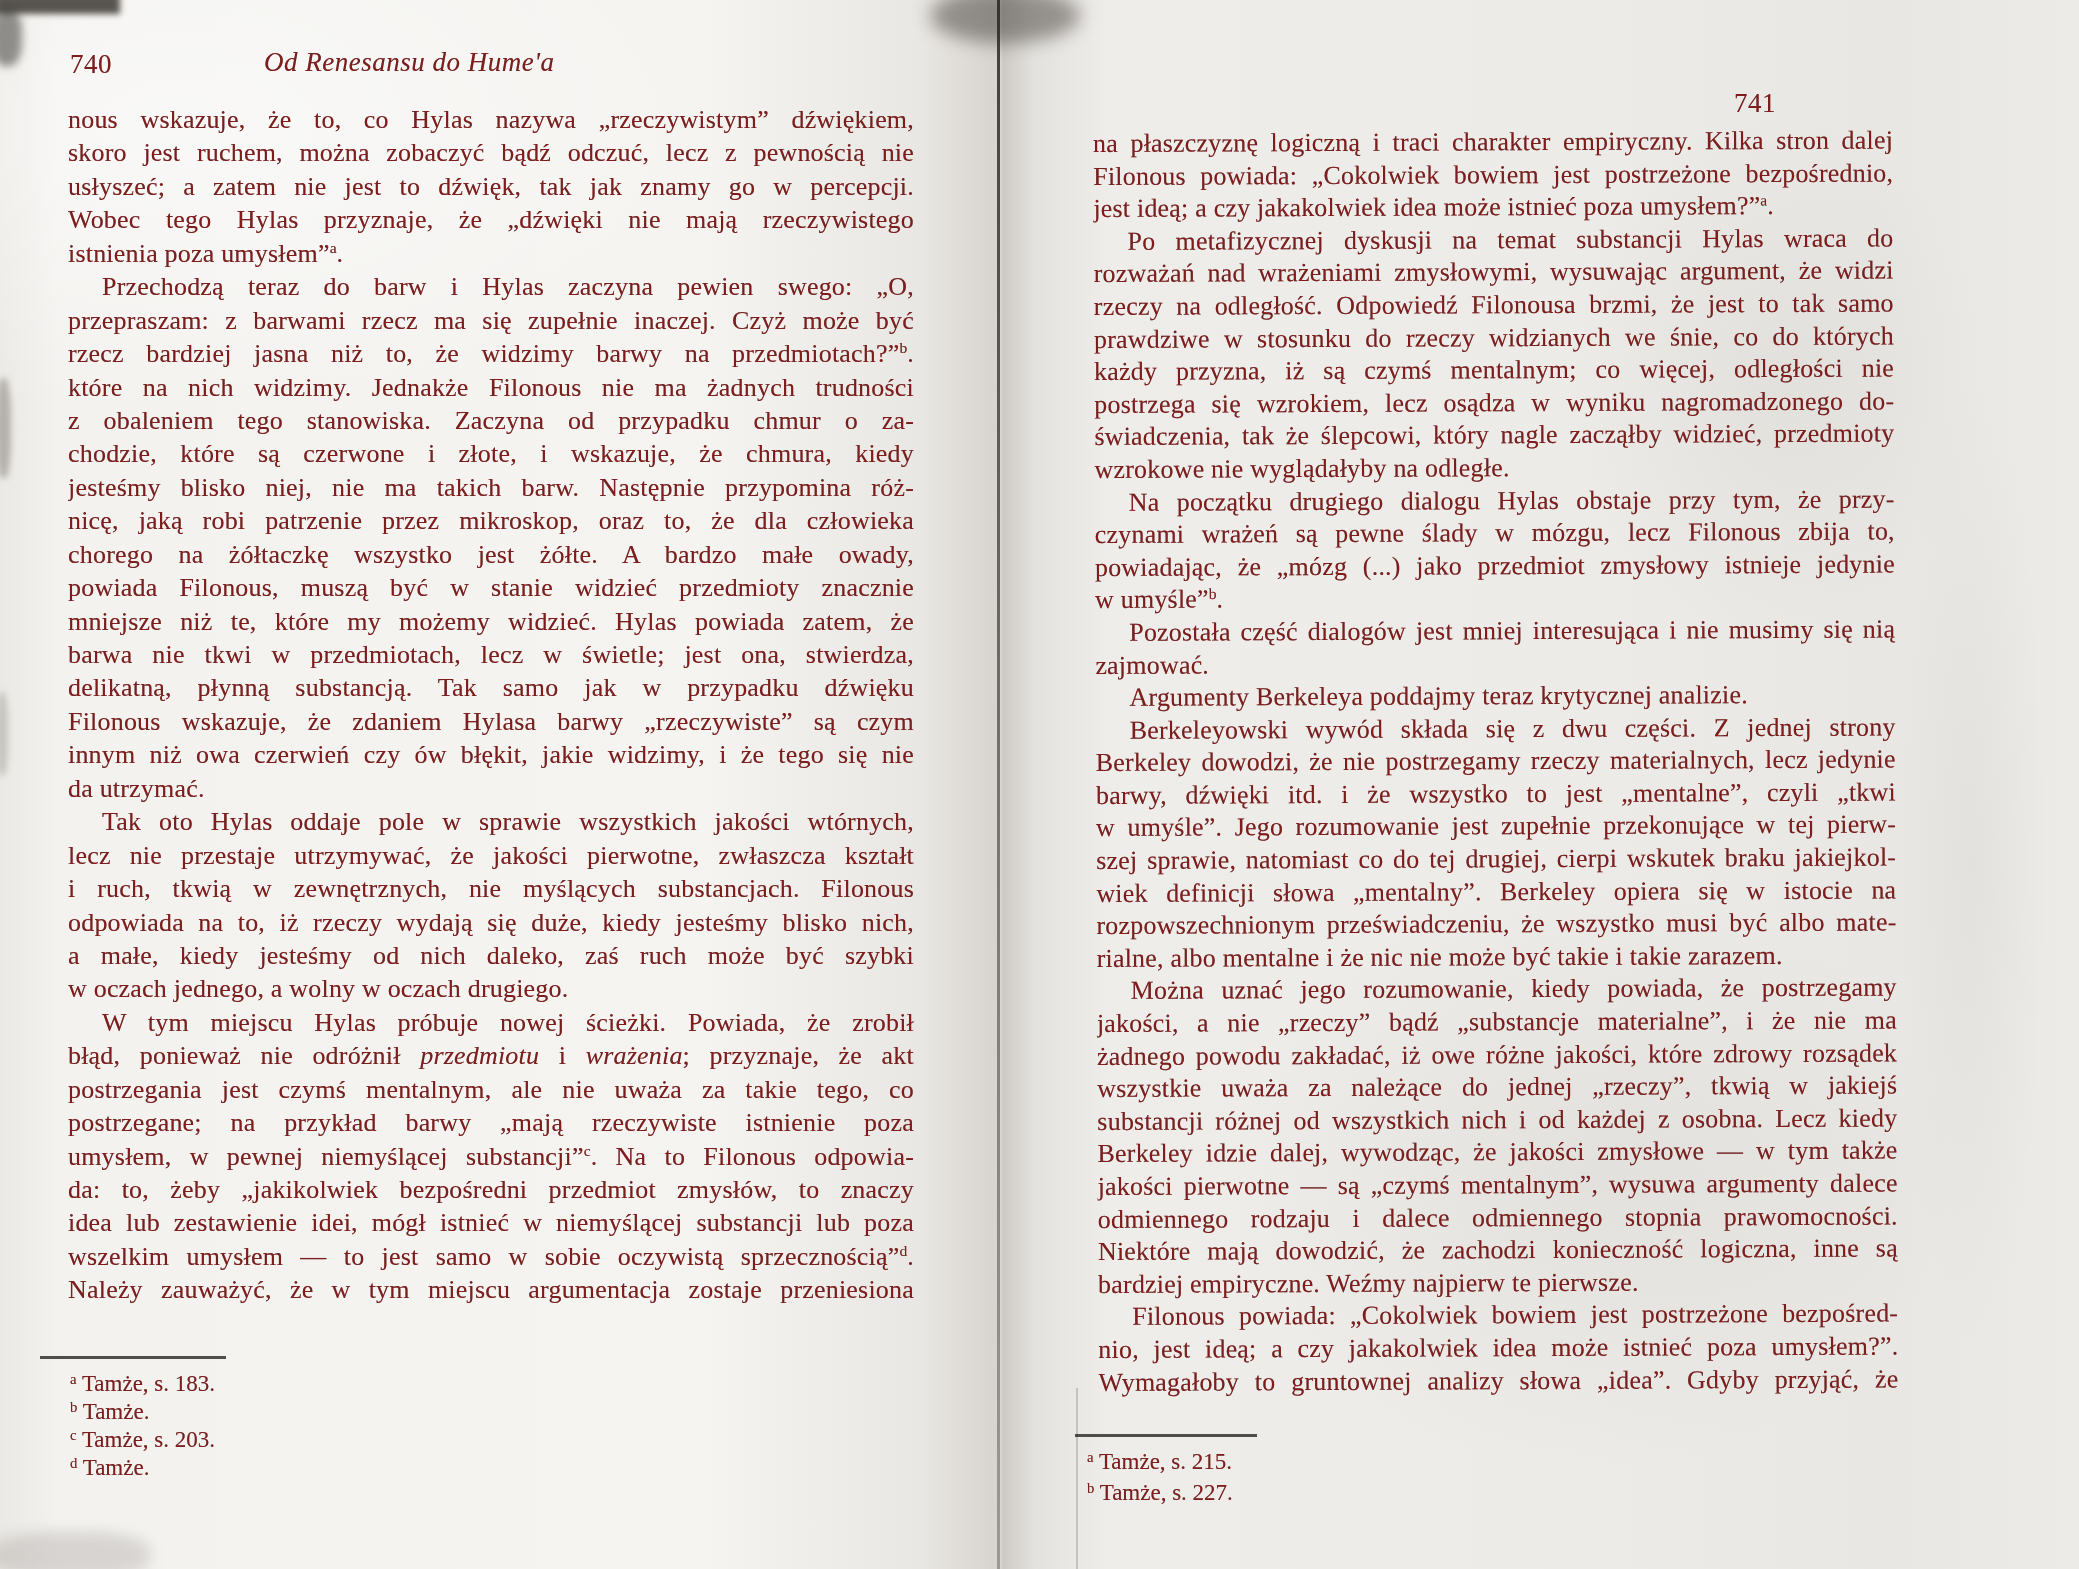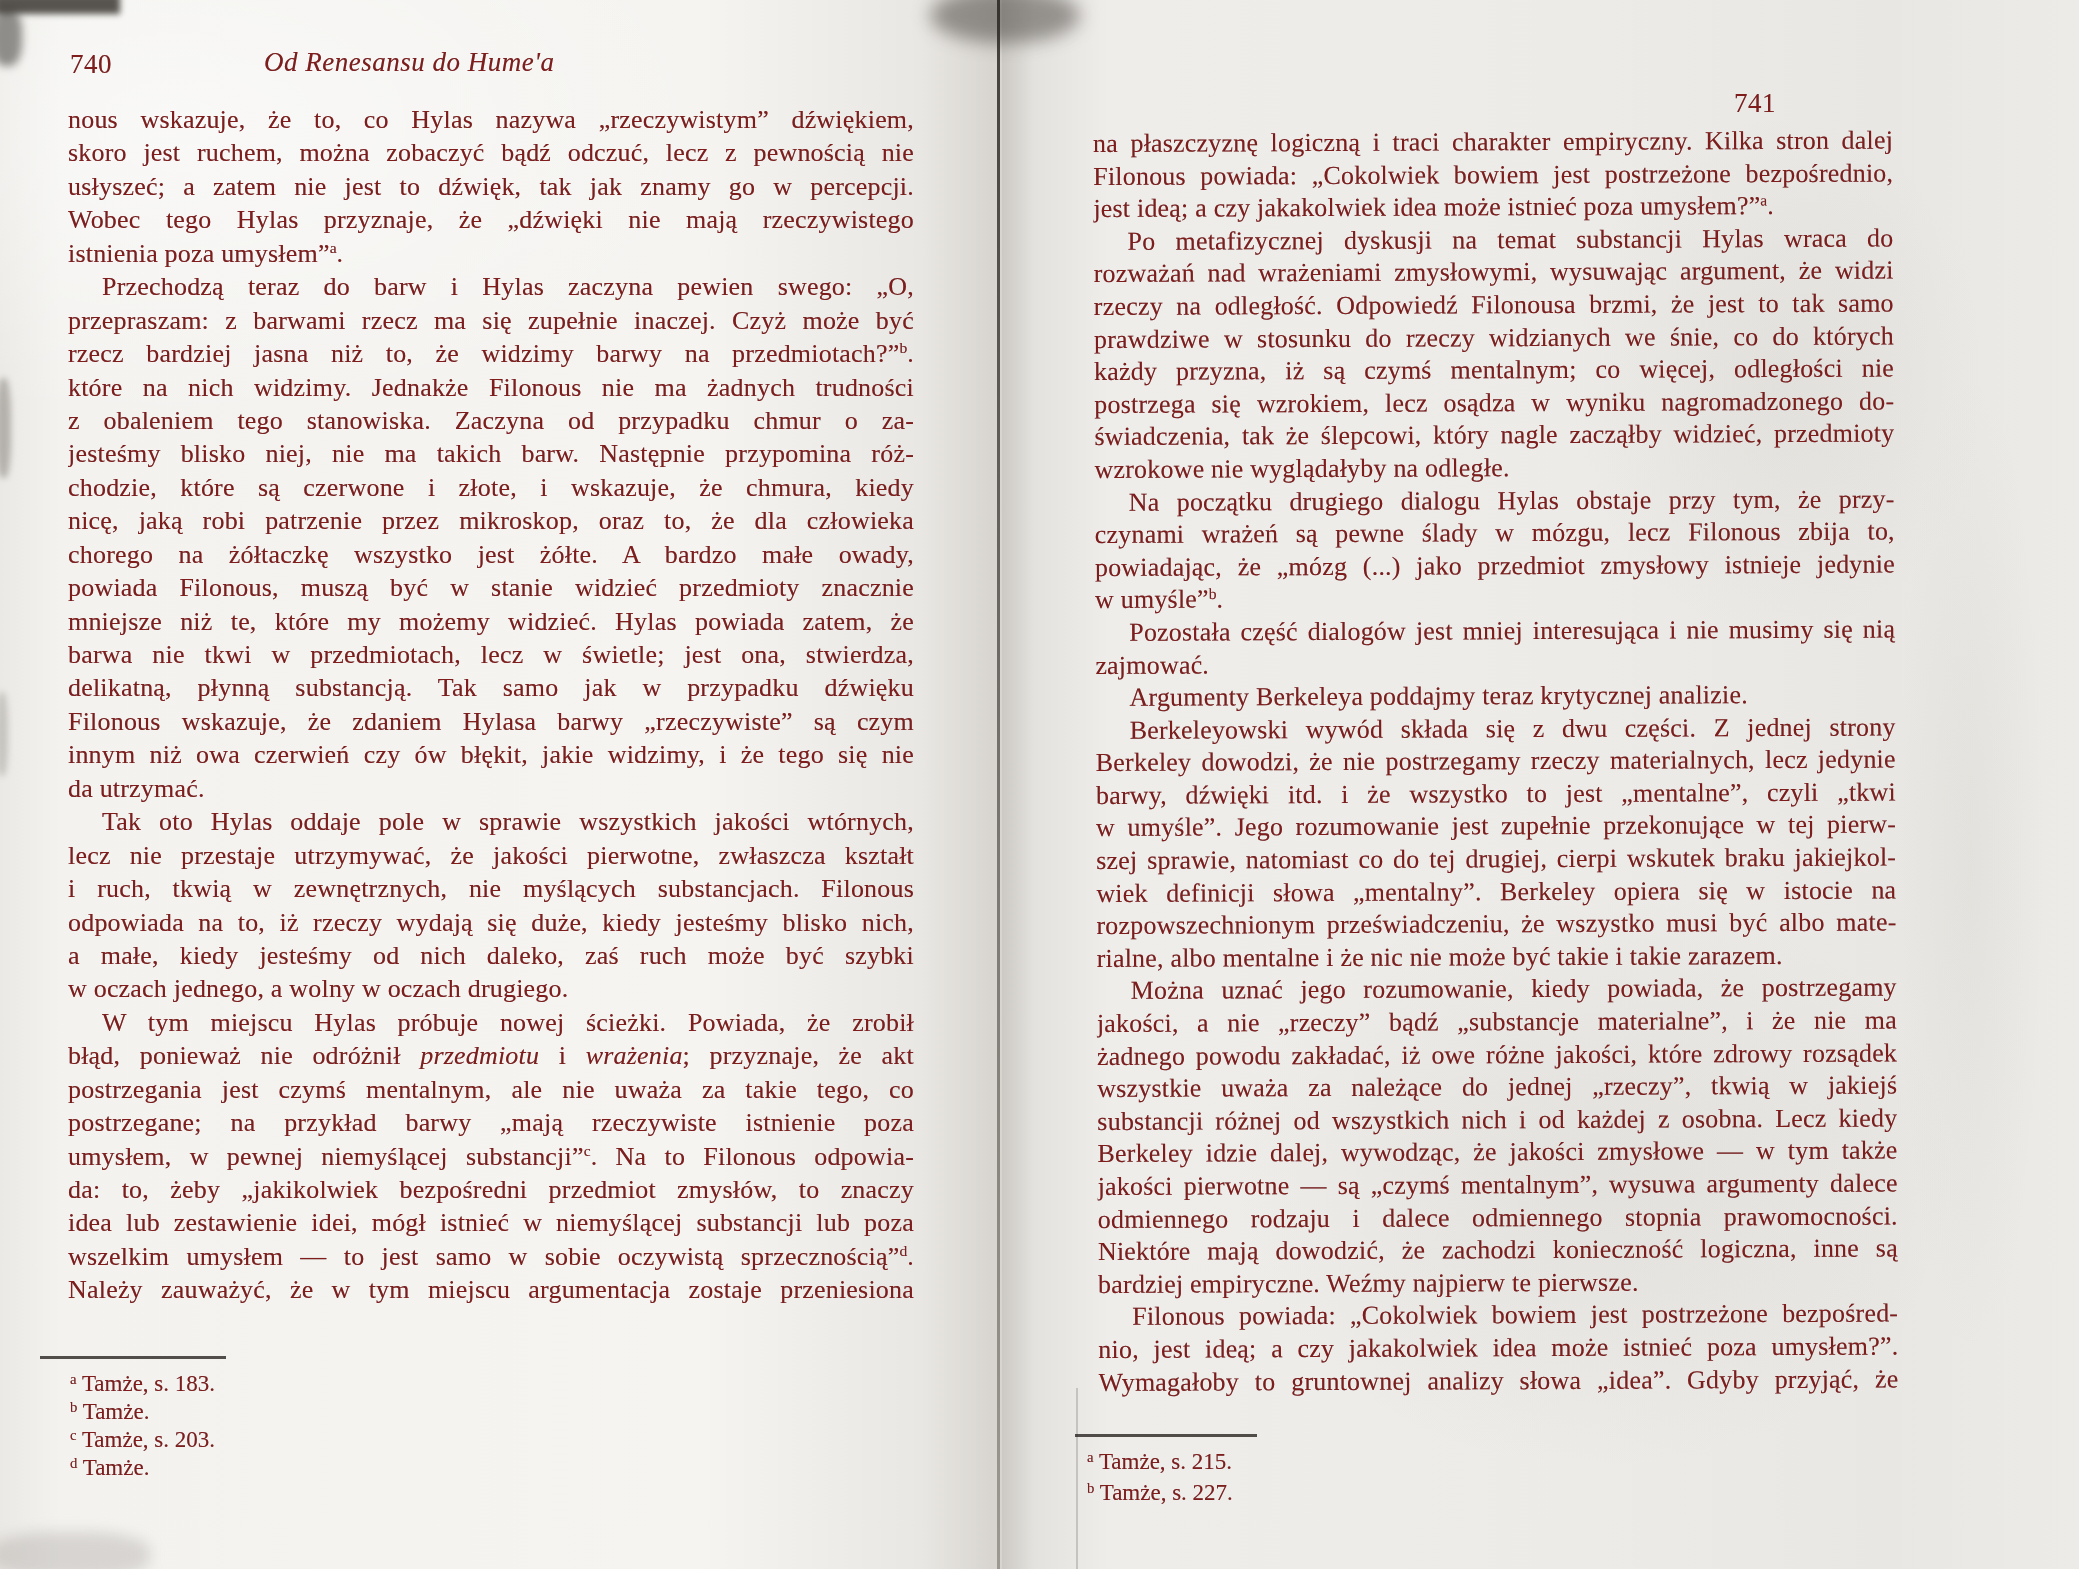--- a/index.html
+++ b/index.html
@@ -102,22 +102,22 @@
         <div class="line">usłyszeć; a zatem nie jest to dźwięk, tak jak znamy go w percepcji.</div>
         <div class="line">Wobec tego Hylas przyznaje, że „dźwięki nie mają rzeczywistego</div>
         <div class="line endline">istnienia poza umysłem”<sup>a</sup>.</div>
       </div>
       <div class="para indent">
         <div class="line">Przechodzą teraz do barw i Hylas zaczyna pewien swego: „O,</div>
         <div class="line">przepraszam: z barwami rzecz ma się zupełnie inaczej. Czyż może być</div>
         <div class="line">rzecz bardziej jasna niż to, że widzimy barwy na przedmiotach?”<sup>b</sup>.</div>
         <div class="line">które na nich widzimy. Jednakże Filonous nie ma żadnych trudności</div>
         <div class="line">z obaleniem tego stanowiska. Zaczyna od przypadku chmur o za-</div>
+        <div class="line">chodzie, które są czerwone i złote, i wskazuje, że chmura, kiedy</div>
         <div class="line">jesteśmy blisko niej, nie ma takich barw. Następnie przypomina róż-</div>
-        <div class="line">chodzie, które są czerwone i złote, i wskazuje, że chmura, kiedy</div>
         <div class="line">nicę, jaką robi patrzenie przez mikroskop, oraz to, że dla człowieka</div>
         <div class="line">chorego na żółtaczkę wszystko jest żółte. A bardzo małe owady,</div>
         <div class="line">powiada Filonous, muszą być w stanie widzieć przedmioty znacznie</div>
         <div class="line">mniejsze niż te, które my możemy widzieć. Hylas powiada zatem, że</div>
         <div class="line">barwa nie tkwi w przedmiotach, lecz w świetle; jest ona, stwierdza,</div>
         <div class="line">delikatną, płynną substancją. Tak samo jak w przypadku dźwięku</div>
         <div class="line">Filonous wskazuje, że zdaniem Hylasa barwy „rzeczywiste” są czym</div>
         <div class="line">innym niż owa czerwień czy ów błękit, jakie widzimy, i że tego się nie</div>
         <div class="line endline">da utrzymać.</div>
       </div>

